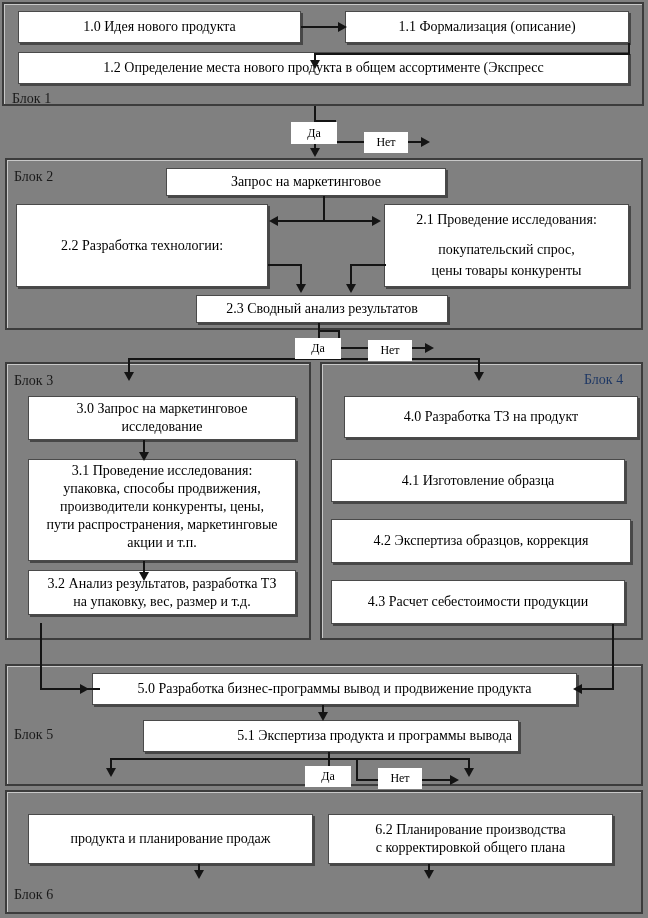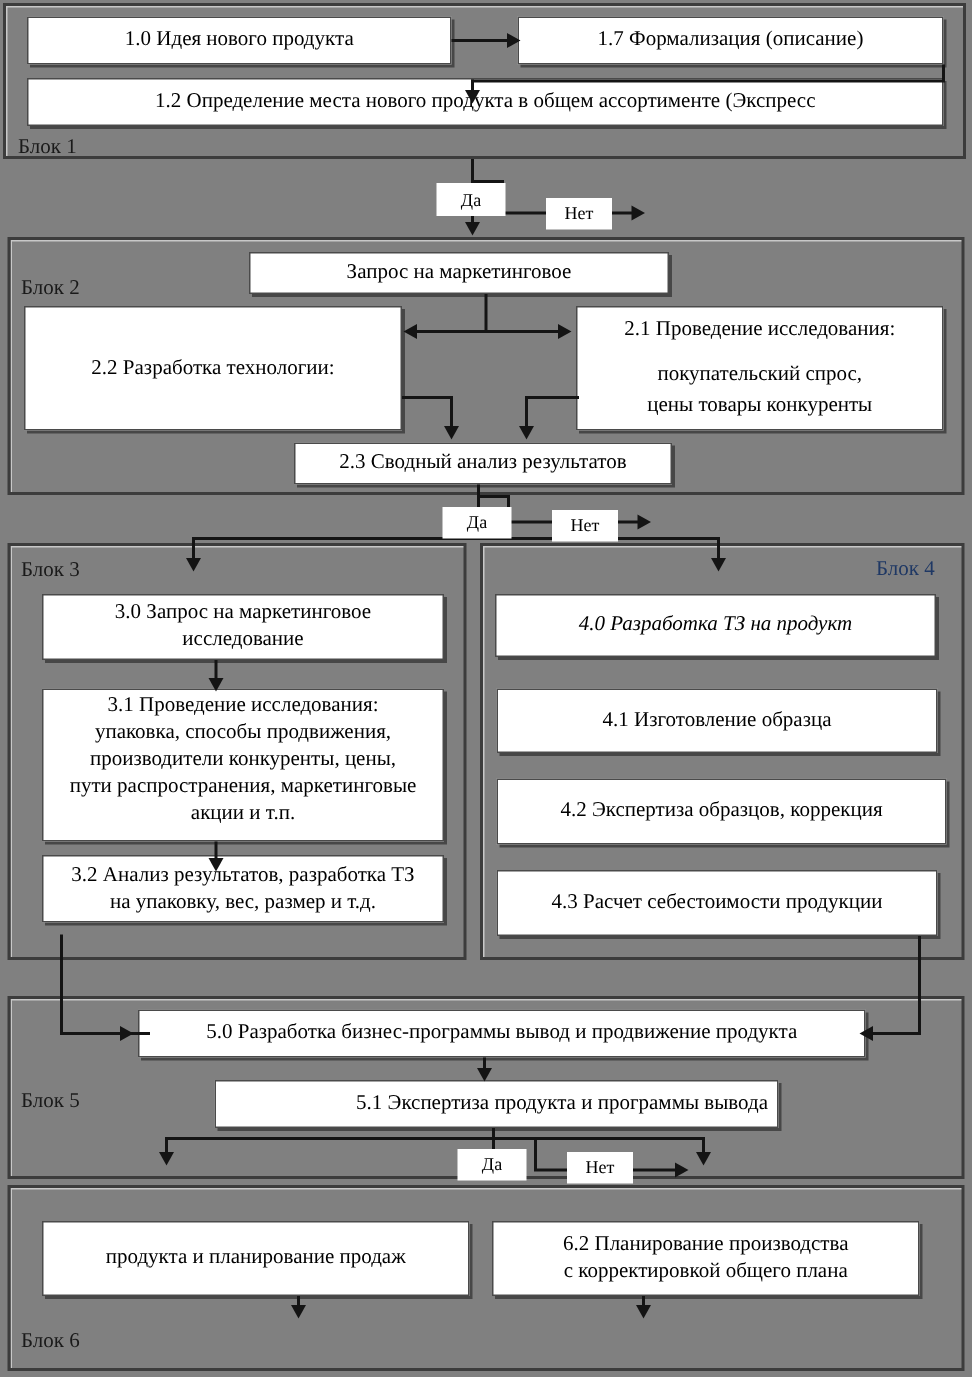--- a/index.html
+++ b/index.html
@@ -70,21 +70,21 @@
 
   <div class="group" style="left:2px;top:2px;width:642px;height:104px;">
   </div>
   <div class="group-label" style="left:12px;top:92px;">Блок 1</div>
 
   <div class="box" style="left:18px;top:11px;width:283px;height:32px;">
     <span>1.0  Идея  нового продукта</span>
   </div>
 
   <div class="box" style="left:345px;top:11px;width:284px;height:32px;">
-    <span>1.7  Формализация (описание)</span>
+    <span>1.1  Формализация (описание)</span>
   </div>
 
   <div class="box" style="left:18px;top:52px;width:611px;height:32px;">
     <span>1.2       Определение места нового продукта в общем ассортименте (Экспресс</span>
   </div>
 
   <div class="ln lnh" style="left:301px;top:26px;width:40px;"></div>
   <div class="arrow arr-r" style="left:338px;top:22px;"></div>
 
   <div class="ln lnh" style="left:314px;top:53px;width:316px;"></div>
@@ -103,21 +103,21 @@
 
   <div class="yn" style="left:291px;top:122px;width:46px;height:22px;">
     <span>Да</span>
   </div>
   <div class="yn" style="left:364px;top:132px;width:44px;height:21px;">
     <span>Нет</span>
   </div>
 
   <div class="group" style="left:5px;top:158px;width:638px;height:172px;">
   </div>
-  <div class="group-label" style="left:14px;top:170px;margin-top:16px;">Блок 2</div>
+  <div class="group-label" style="left:14px;top:170px;">Блок 2</div>
 
   <div class="box" style="left:166px;top:168px;width:280px;height:28px;">
     <span>Запрос на маркетинговое</span>
   </div>
 
   <div class="box" style="left:16px;top:204px;width:252px;height:83px;flex-direction:column;justify-content:space-evenly;">
     <span>2.2 Разработка технологии:</span>
   </div>
 
   <div class="box" style="left:384px;top:204px;width:245px;height:83px;flex-direction:column;justify-content:space-evenly;">
@@ -190,21 +190,21 @@
 
   <div class="box" style="left:28px;top:570px;width:268px;height:45px;flex-direction:column;">
     <span>3.2  Анализ результатов, разработка ТЗ</span>
     <span>на упаковку, вес, размер и т.д.</span>
   </div>
 
   <div class="group" style="left:320px;top:362px;width:323px;height:278px;">
   </div>
   <div class="group-label blue" style="left:584px;top:373px;">Блок 4</div>
 
-  <div class="box" style="left:330px;top:396px;width:294px;height:42px;font-style:italic;">
+  <div class="box" style="left:344px;top:396px;width:294px;height:42px;">
     <span>4.0  Разработка ТЗ на продукт</span>
   </div>
 
   <div class="box" style="left:331px;top:459px;width:294px;height:43px;">
     <span>4.1 Изготовление образца</span>
   </div>
 
   <div class="box" style="left:331px;top:519px;width:300px;height:44px;">
     <span>4.2  Экспертиза образцов, коррекция</span>
   </div>

